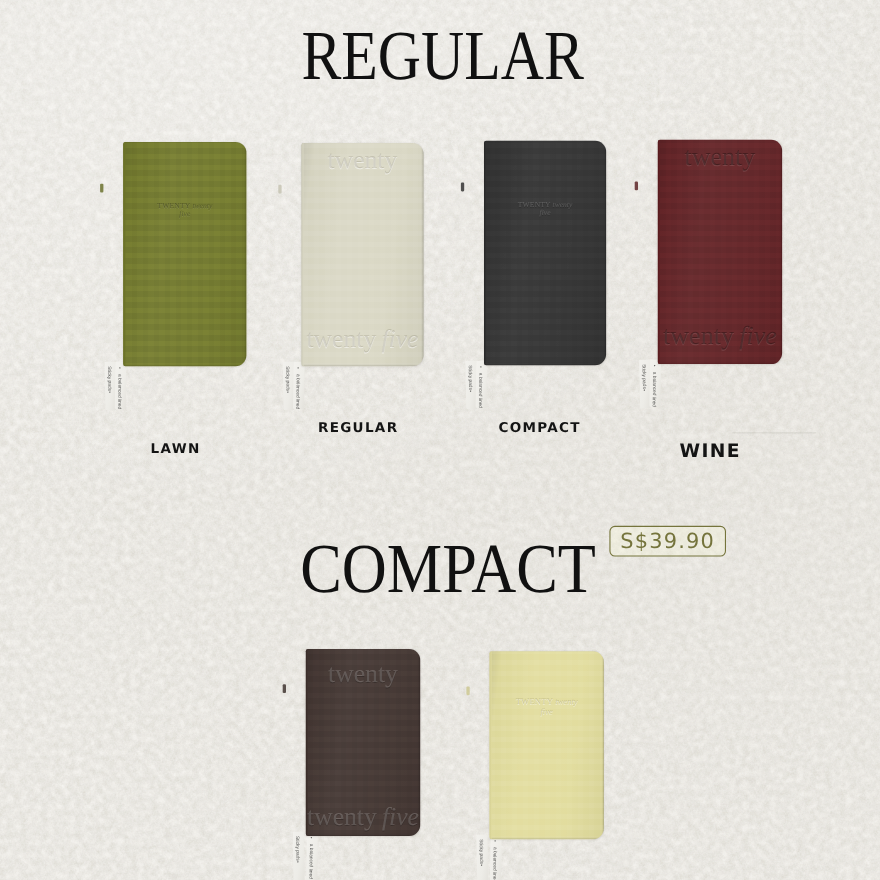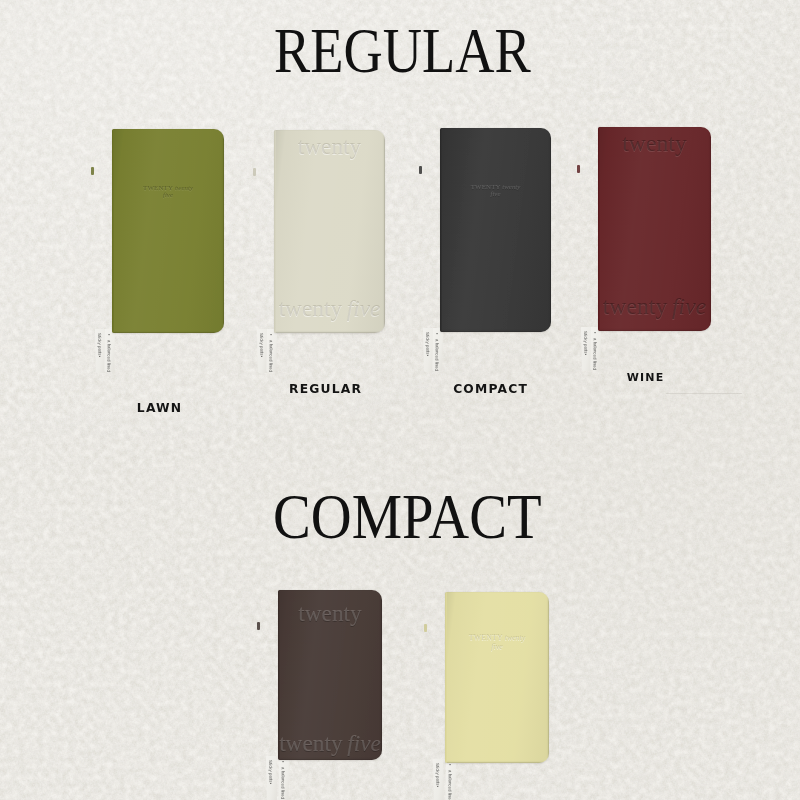--- a/index.html
+++ b/index.html
@@ -251,24 +251,25 @@
                    text-align:center;">
             <span>twenty</span></div>
             <div class="emb" style="left:0;right:0;top:166px;font-size:23.7px;
                    text-align:center;">
             <span>twenty</span> <i>five</i></div>
         </div>
       </div>
       <div class="nub" style="left:-1.2px;top:38px;width:3px;height:8px;
                   background:rgb(74,11,14);opacity:.75;"></div>
     </div>
-      <div class="bookname" style="left:575px;top:372px;width:140px;font-size:11px;letter-spacing:1.2px;text-indent:1.2px;">WINE</div>
+      <div class="bookname" style="left:575px;top:402px;width:140px;font-size:17px;letter-spacing:1.2px;text-indent:1.2px;">WINE</div>
     </div>
 
   <div class="sec-title" style="left:273px;top:485px;font-size:64px;transform:scaleX(0.885);">COMPACT</div>
+  <div class="badge" style="left:554px;top:478px;width:106px;height:28px;font-size:19px;letter-spacing:1.1px;">S$39.90</div>
 
   <div id="compact-row">
   <div class="tag" style="left:266px;top:756px;width:10px;height:46px;
               background:linear-gradient(102deg,#f2f1ed 0%,#edece7 60%,#e3e1db 100%);
               border-radius:0 0 1.5px 1.5px;
               transform:rotate(-1.2deg);transform-origin:top center;z-index:0;">
      <div class="tg-txt" style="left:7.4px;top:4px;font-size:4.4px;transform:rotate(90deg);letter-spacing:0px;">Sticky pads</div>
      <div class="tg-txt" style="left:3.4px;top:26px;font-size:4.5px;line-height:1;">•</div>
   </div>
   <div class="tag" style="left:279px;top:756px;width:10px;height:45px;

